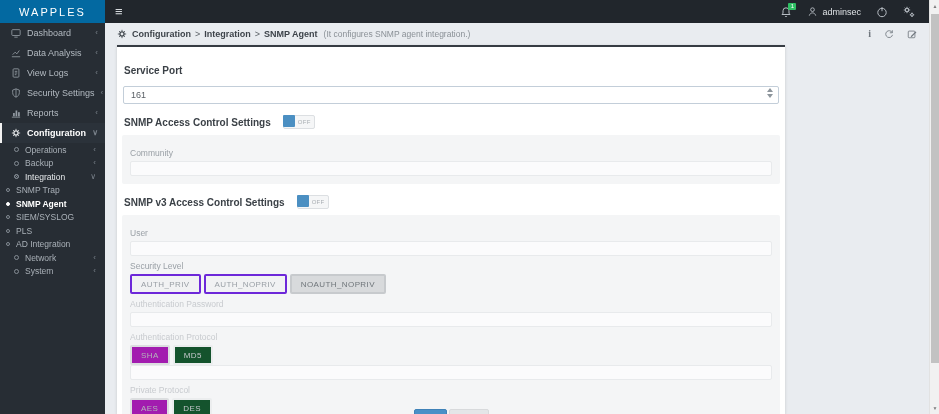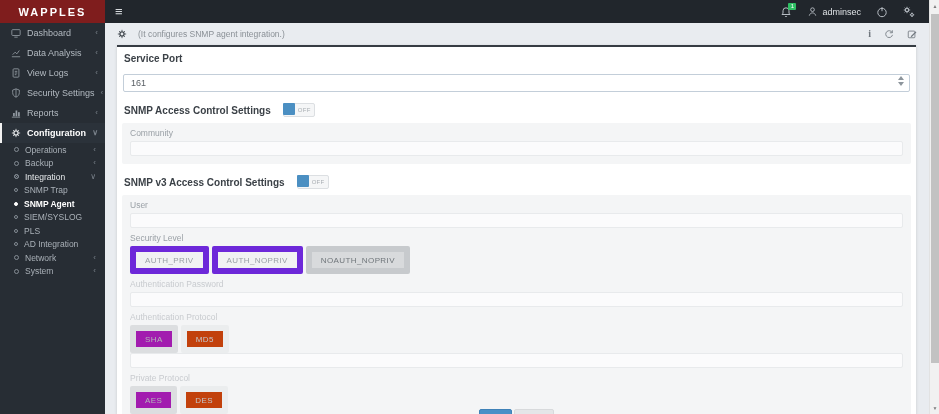--- a/index.html
+++ b/index.html
@@ -2,32 +2,32 @@
 <html><head>
 <meta charset="utf-8">
 <style>
   html,body{margin:0;padding:0}
   body{width:939px;height:414px;position:relative;overflow:hidden;
        font-family:"Liberation Sans",sans-serif;background:#e9ecf0;}
   svg{display:block}
 
   
   .sidebar{position:absolute;left:0;top:0;width:105px;height:414px;background:#272d34;color:#b3bac1;z-index:2}
-  .logo{height:23px;background:#7f1d1d;color:#fff;display:flex;align-items:center;justify-content:center;
-        font-weight:bold;font-size:11px;letter-spacing:2px}
+  .logo{height:23px;background:#0369a1;color:#fff;display:flex;align-items:center;justify-content:center;
+        font-weight:normal;font-size:11px;letter-spacing:2px}
   .nav-item{height:20px;display:flex;align-items:center;padding:0 7px 0 9px;gap:6px;font-size:9px;cursor:pointer;border-left:2px solid transparent}
   .nav-item .nico{width:10px;height:10px;color:#959da5;flex:0 0 10px}
   .nav-item .lbl{flex:1;white-space:nowrap}
   .nav-item.active{color:#fff;font-weight:bold;border-left:2px solid #f2f2f2;background:#2b323a}
   .nav-item.active .nico{color:#e8eaec}
   .chev{margin-left:auto;color:#79818a;font-size:8px;line-height:1;flex:0 0 auto}
   .sub-item{height:13.5px;display:flex;align-items:center;gap:6px;padding:0 9px 0 14px;font-size:8.5px;color:#aab1b8;cursor:pointer}
   .bullet{width:5px;height:5px;border:1px solid #848c94;border-radius:50%;flex:0 0 5px;box-sizing:border-box}
   .bullet.target{box-shadow:inset 0 0 0 1px #272d34;background:#9aa2aa}
-  .sub-sub{padding-left:14px;height:13.5px}
+  .sub-sub{padding-left:6px;height:13.5px}
   .sub-sub .bullet{width:4px;height:4px;flex:0 0 4px}
   .sub-sub.active{color:#fff;font-weight:bold}
   .sub-sub.active .bullet{background:#fff;border-color:#fff}
 
   
   .topbar{position:absolute;left:105px;top:0;width:824px;height:23px;background:#21262c;display:flex;align-items:center;color:#c4cad0;z-index:1}
   .hamburger{font-size:13px;padding:0 10px;color:#d6dade;cursor:pointer}
   .top-right{margin-left:auto;display:flex;align-items:center;gap:15px;padding-right:14px}
   .tico{width:12px;height:12px;color:#b7bdc4;cursor:pointer}
   .bell-wrap{position:relative;cursor:pointer}
@@ -41,47 +41,47 @@
             padding:0 12px;box-sizing:border-box;font-size:9px;color:#3d434a}
   .crumb-gear{width:10px;height:10px;color:#3d434a;margin-right:5px}
   .crumb b{font-weight:bold}
   .crumb-sep{margin:0 4px;color:#5a6066}
   .crumb-desc{margin-left:6px;color:#8a9096;font-size:8.5px}
   .crumb-actions{margin-left:auto;display:flex;align-items:center;gap:13px;color:#70777e}
   .cico{width:10px;height:10px;color:#70777e;cursor:pointer}
   .info-i{font-size:10px;font-weight:bold;font-family:"Liberation Serif",serif;cursor:pointer;line-height:10px}
 
   
-  .card{position:absolute;left:117px;top:45px;width:799px;height:369px;background:#fff;
+  .card{position:absolute;left:117px;top:45px;width:668px;height:369px;background:#fff;
         border-top:2px solid #363c43;box-shadow:0 1px 3px rgba(0,0,0,.15);
-        padding:5px 5px 0;box-sizing:border-box;overflow:hidden}
+        padding:17px 5px 0;box-sizing:border-box;overflow:hidden}
   .head-label{font-size:10px;font-weight:bold;color:#3b4147;margin:1px 2px 3px}
   .port-wrap{position:relative;margin:8px 1px}
   .port-input{width:100%;height:18px;box-sizing:border-box;border:1px solid #c3ced9;border-radius:2px;
               font-size:9px;color:#5a6066;padding:0 7px;background:#fff;font-family:"Liberation Sans",sans-serif}
   .spinner{position:absolute;right:6px;top:4px;display:flex;flex-direction:column;gap:2px;cursor:pointer}
   .spin-up{width:0;height:0;border-left:3px solid transparent;border-right:3px solid transparent;border-bottom:4px solid #8d959c}
   .spin-down{width:0;height:0;border-left:3px solid transparent;border-right:3px solid transparent;border-top:4px solid #8d959c}
 
   .section-row{display:flex;align-items:center;gap:12px;margin:11px 2px 6px}
   .section-row .head-label{margin:0}
   .toggle{width:30px;height:12px;border:1px solid #dcdfe2;background:#f5f6f7;border-radius:2px;display:flex;cursor:pointer}
   .knob{width:12px;height:12px;background:#4b8fc2;margin:-1px 0 0 -1px;border-radius:1px}
   .toggle-text{flex:1;font-size:6px;color:#a9aeb3;display:flex;align-items:center;justify-content:center;letter-spacing:.3px}
 
   .panel{background:#f4f5f6;border-radius:2px;padding:6px 8px 8px;margin:0 0 4px}
   .plabel{font-size:8.5px;line-height:9px;color:#9aa0a6;margin:6px 0 3px}
-  .plabel:first-child{margin-top:0}
+  .plabel:first-child{margin-top:8px}
   .plabel.faded{color:#c8cbcf}
   .dis-input{width:100%;height:15px;box-sizing:border-box;background:#fbfbfc;border:1px solid #e8eaec;border-radius:2px}
   .btn-row{display:flex;gap:3px}
   .opt-btn{height:16px;padding:0 9px;display:flex;align-items:center;font-size:8px;letter-spacing:.4px;
-           color:#999fa5;background:#f1f2f3;border:6px solid #6d28d9;border-radius:2px;cursor:pointer}
+           color:#999fa5;background:#f1f2f3;border:2px solid #6d28d9;border-radius:2px;cursor:pointer}
   .opt-btn.selected{background:#d8dadc;border-color:#c7cacd;color:#6f757a}
-  .opt-btn.fade{color:#c5c8cc;background:#c2410c;border-color:#ebedee;cursor:default}
+  .opt-btn.fade{color:#c5c8cc;background:#14532d;border-color:#ebedee;cursor:default}
   .opt-btn.fade.selected{background:#a21caf;border-color:#dcdee0;color:#b3b7ba}
 
   .bottom-btns{position:absolute;top:362px;left:0;right:0;display:flex;justify-content:center;gap:2px}
   .btn-primary{width:31px;height:18px;background:#4a90c7;border:1px solid #3f82b8;border-radius:2px;cursor:pointer}
   .btn-secondary{width:38px;height:18px;background:#e4e6e8;border:1px solid #d8dadc;border-radius:2px;cursor:pointer}
 
   
   .scrollbar{position:absolute;right:0;top:0;width:10px;height:414px;background:#f1f1f1;border-left:1px solid #e2e2e2;box-sizing:border-box;z-index:5}
   .sb-arrow{position:absolute;left:0;width:10px;text-align:center;font-size:5px;color:#7d7d7d;cursor:pointer}
   .sb-thumb{position:absolute;left:1px;top:14px;width:8px;height:349px;background:#c2c2c2;cursor:pointer}
@@ -263,20 +263,23 @@
     <svg class="tico">
         <use href="#i-cogs"></use>
       </svg>
   </div>
 </header>
 
 <div class="crumbbar">
   <svg class="crumb-gear">
       <use href="#i-gear"></use>
     </svg>
+  <span class="crumb">
+    <b>Configuration</b><span class="crumb-sep">&gt;</span><b>Integration</b><span class="crumb-sep">&gt;</span><b>SNMP Agent</b>
+  </span>
   <span class="crumb-desc">(It configures SNMP agent integration.)</span>
   <span class="crumb-actions">
     <span class="info-i">i</span>
     <svg class="cico">
         <use href="#i-refresh"></use>
       </svg>
     <svg class="cico">
         <use href="#i-edit"></use>
       </svg>
   </span>

